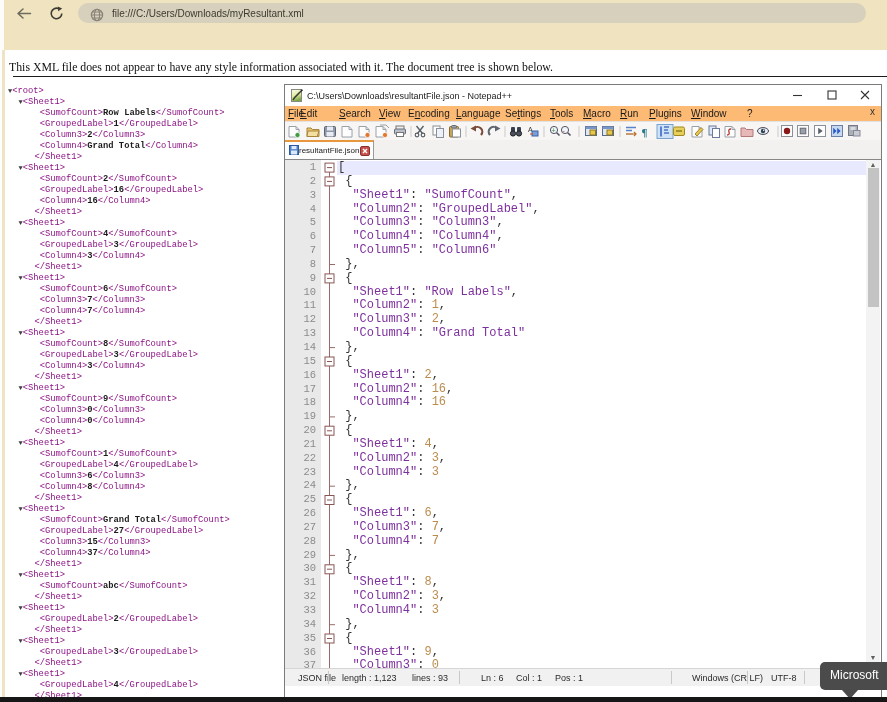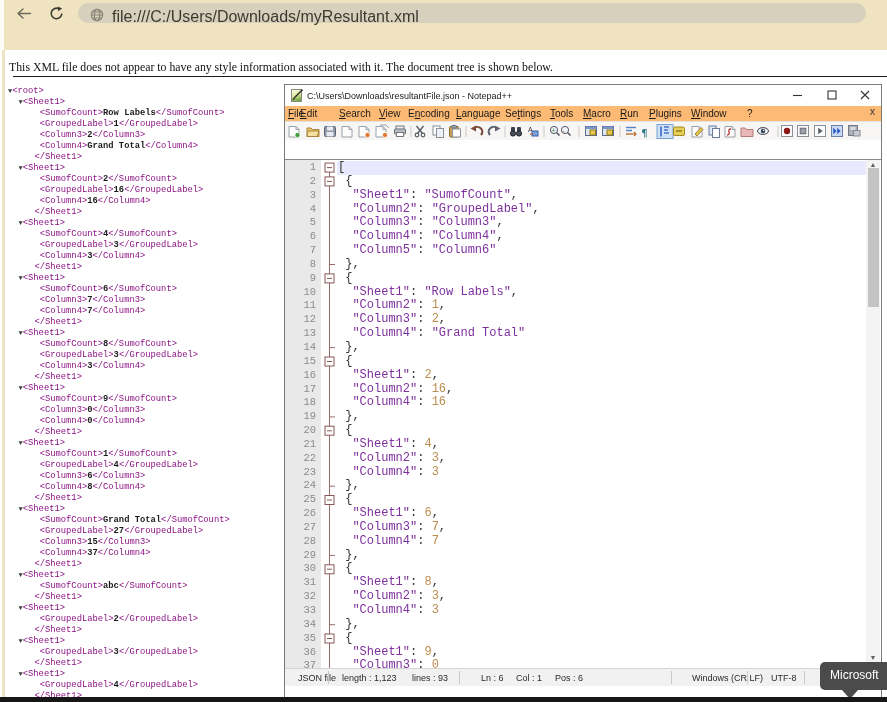--- a/index.html
+++ b/index.html
@@ -2,21 +2,21 @@
 <html><head>
 <meta charset="utf-8">
 <style>
 html,body{margin:0;padding:0;}
 body{width:887px;height:702px;position:relative;overflow:hidden;background:#fff;font-family:"Liberation Sans",sans-serif;}
 .abs{position:absolute;}
 
 #topbar{left:0;top:0;width:887px;height:50px;background:#f0e3bf;}
 #leftwhite{left:0;top:0;width:4px;height:50px;background:#fdfcf8;}
 #pill{left:78px;top:3px;width:788px;height:19.5px;border-radius:10px;background:#d7d0bc;}
-#url{left:112px;top:7.5px;font-size:16px;color:#3c3a30;letter-spacing:0px;}
+#url{left:112px;top:7.5px;font-size:10px;color:#3c3a30;letter-spacing:0px;}
 #leftstrip{left:2px;top:50px;width:3px;height:647px;background:#eee3c4;}
 
 #xmlhdr{left:9px;top:60px;font-family:"Liberation Serif",serif;font-size:11.8px;color:#111;}
 #hrline{left:13px;top:75.5px;width:874px;height:1.5px;background:#1c1c1c;}
 #xmltree{left:8px;top:86px;font-family:Liberation Mono, monospace;font-size:8.8px;line-height:11px;white-space:pre;color:#8b1283;margin:0;}
 #xmltree b{color:#1a1a1a;font-weight:bold;margin-top:20px;}
 #xmltree em{color:#404040;font-style:normal;font-size:7px;}
 
 #npp{left:284px;top:84px;width:598px;height:661px;background:#fff;border:1px solid #7b7b7b;box-sizing:border-box;}
 #titlebar{left:0;top:0;width:100%;height:21px;background:#fff;}
@@ -252,20 +252,35 @@
       <rect x="565.5" y="5" width="5" height="3" fill="#d8dce2"></rect>
       <rect x="568.5" y="8.5" width="6.5" height="5.5" fill="#c8ccd2" stroke="#889"></rect>
       <path d="M126 4 v11" stroke="#c9c9c9" stroke-width="1"></path>
       <path d="M181 4 v11" stroke="#c9c9c9" stroke-width="1"></path>
       <path d="M220 4 v11" stroke="#c9c9c9" stroke-width="1"></path>
       <path d="M259 4 v11" stroke="#c9c9c9" stroke-width="1"></path>
       <path d="M294 4 v11" stroke="#c9c9c9" stroke-width="1"></path>
       <path d="M335 4 v11" stroke="#c9c9c9" stroke-width="1"></path>
       <path d="M493 4 v11" stroke="#c9c9c9" stroke-width="1"></path>
     </svg>
+  <div class="abs" id="tabbar">
+    <div class="abs" id="tab"></div>
+
+    <svg class="abs" style="left:4px;top:5px" width="10" height="10" viewBox="0 0 10 10">
+      <rect x="0.5" y="0.5" width="9" height="9" fill="#4f81c8" stroke="#2d5a9e"></rect>
+      <rect x="2.5" y="1" width="5" height="3.2" fill="#dce9f8"></rect>
+      <rect x="2" y="5.5" width="6" height="4" fill="#dce9f8"></rect>
+    </svg>
+    <div class="abs" id="tabtext">resultantFile.json</div>
+
+    <svg class="abs" style="left:75px;top:5.5px" width="10" height="10" viewBox="0 0 10 10">
+      <rect x="0.5" y="0.5" width="9" height="9" rx="1.5" fill="#c8504a" stroke="#8a3030"></rect>
+      <path d="M3 3 L7 7 M7 3 L3 7" stroke="#fff" stroke-width="1.4"></path>
+    </svg>
+  </div>
   <div class="abs" id="editor">
     <div class="abs" id="gutter"></div>
     <pre class="abs" id="gutnum">1
 2
 3
 4
 5
 6
 7
 8
@@ -368,21 +383,21 @@
     </div>
   </div>
   <div class="abs" id="statusbar">
     <span class="st" style="left:2px">JSON file</span>
     <div class="stsep" style="left:43px"></div>
     <span class="st" style="left:46px">length : 1,123</span>
     <span class="st" style="left:116px">lines : 93</span>
     <div class="stsep" style="left:174px"></div>
     <span class="st" style="left:185px">Ln : 6</span>
     <span class="st" style="left:220px">Col : 1</span>
-    <span class="st" style="left:259px">Pos : 6</span>
+    <span class="st" style="left:259px">Pos : 1</span>
     <div class="stsep" style="left:386px"></div>
     <span class="st" style="left:396px">Windows (CR LF)</span>
     <div class="stsep" style="left:462px"></div>
     <span class="st" style="left:475px">UTF-8</span>
     <div class="stsep" style="left:519px"></div>
   </div>
 </div>
 
 <div class="abs" id="tooltip"></div>
 <div class="abs" id="tooltiptext">Microsoft</div>

